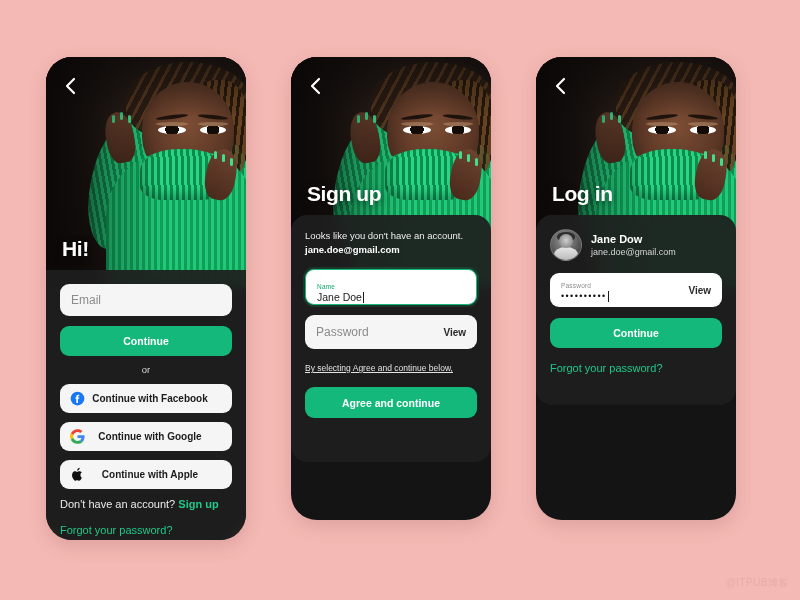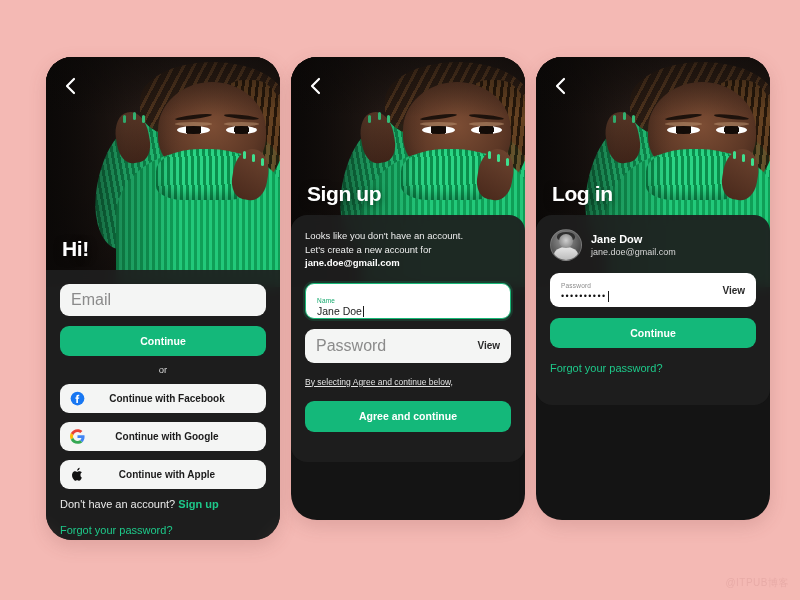--- a/index.html
+++ b/index.html
@@ -7,21 +7,21 @@
     width: 800px; height: 600px;
     background: #f4b9b4;
     font-family: "Liberation Sans", sans-serif;
     overflow: hidden;
   }
   .stage { position: relative; width: 800px; height: 600px; background: #f4b9b4; }
 
   
   .phone {
     position: absolute;
-    width: 234px;
+    width: 200px;
     border-radius: 26px;
     background: #141414;
     overflow: hidden;
     box-shadow: 0 6px 18px rgba(120,60,60,0.18);
   }
   #phone1 { left: 46px;  top: 57px;  height: 483px; }
   #phone2 { left: 291px; top: 57px;  height: 463px; }
   #phone3 { left: 536px; top: 57px;  height: 463px; }
 
   
@@ -90,21 +90,21 @@
   }
   .sheet.rounded { border-radius: 16px; }
   .sheet.pad { padding: 14px 14px 16px; }
 
   
   .field {
     background:#f4f5f4; border-radius:9px; height:32px;
     display:flex; align-items:center; padding:0 11px;
     font-size:10.5px; color:#6d6d6d; position:relative;
   }
-  .field .ph { color:#8b8b8b; font-size:16px;text-align:center; }
+  .field .ph { color:#8b8b8b; font-size:12px;text-align:center; }
   .field .view { margin-left:auto; color:#2a2a2a; font-size:10px; font-weight:600; }
 
   .field-stack {
     background:#ffffff; border-radius:9px; height:36px;
     padding: 4px 11px 0; position:relative;
     display:flex; flex-direction:column; justify-content:center;
   }
   .field-stack.focused { border:1.5px solid #18b877; box-shadow:0 0 0 2px rgba(24,184,119,.18);justify-content:flex-end; }
   .field-stack .lab { font-size:6.5px; line-height:8px; letter-spacing:.2px; }
   .field-stack .lab.green { color:#12a86c; }
@@ -287,21 +287,20 @@
         <path d="M14 4 L7 11 L14 18" fill="none" stroke="#ffffff" stroke-width="2.2" stroke-linecap="round" stroke-linejoin="round"></path>
       </svg>
     </div>
 
     <div class="screen-title" style="top:125px">Sign up</div>
 
     <div class="sheet pad rounded" style="top:158px; height:247px;">
 
       <div class="sheet-text" style="margin-bottom:13px;">
         <div>Looks like you don't have an account.</div>
-        <div>Let's create a new account for</div>
         <b>jane.doe@gmail.com</b>
       </div>
 
       <div class="field-stack focused" style="margin-bottom:10px;">
         <span class="lab green">Name</span>
         <span class="val">
             <span>Jane Doe</span>
             <i class="caret"></i>
           </span>
       </div>

